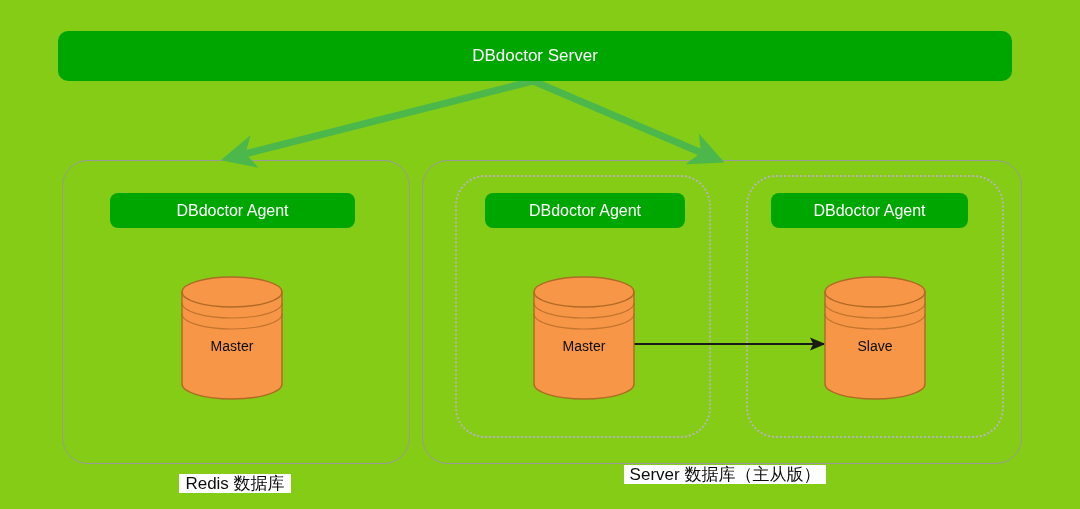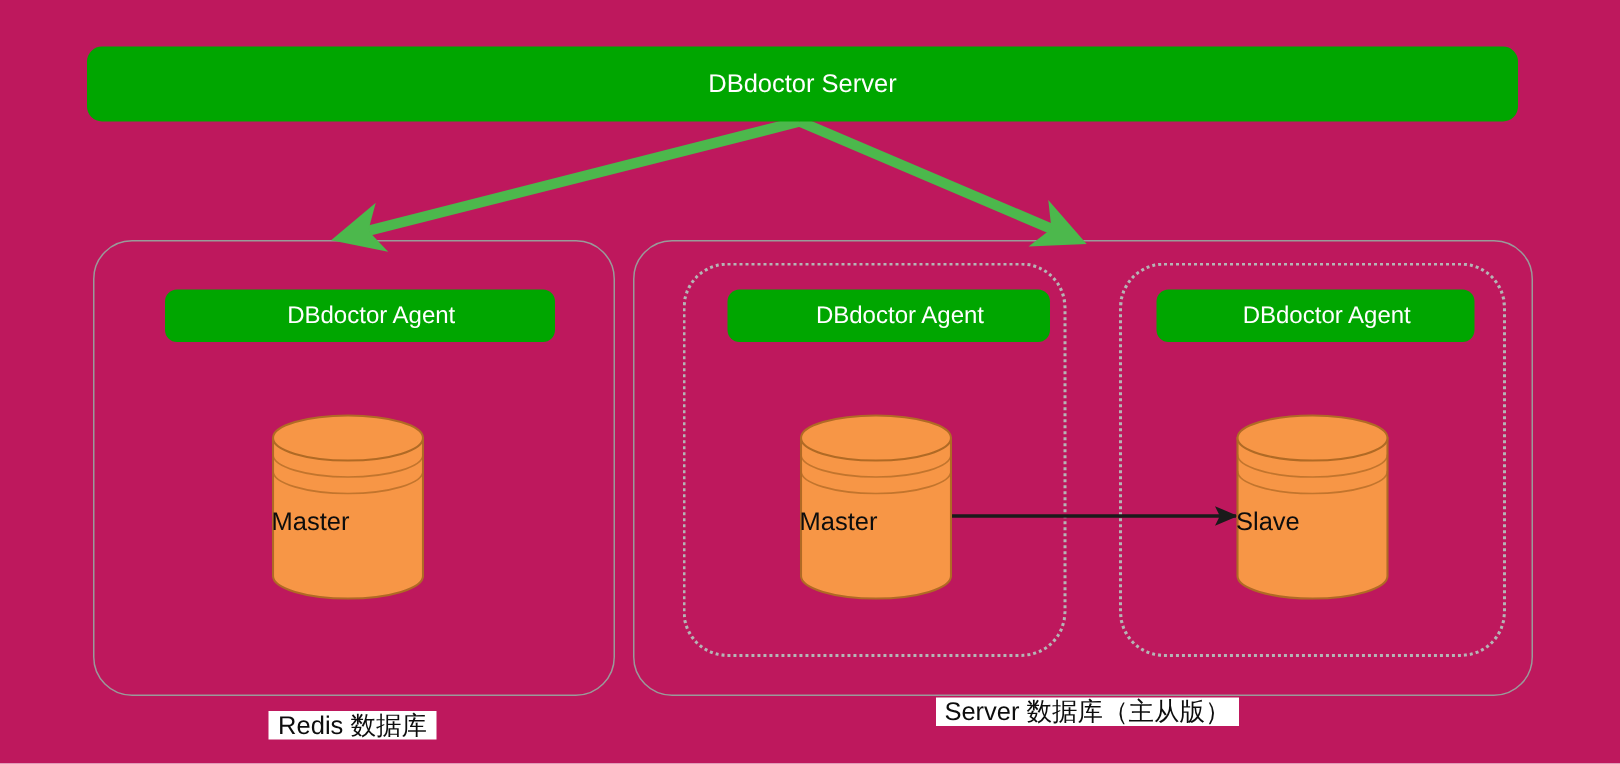--- a/index.html
+++ b/index.html
@@ -9,21 +9,21 @@
     background: #ffffff;
   }
   body {
     font-family: "Liberation Sans", "DejaVu Sans", sans-serif;
     -webkit-font-smoothing: antialiased;
   }
   #canvas {
     position: relative;
     width: 1080px;
     height: 509px;
-    background: #be185d;
+    background: #84cc16;
     overflow: hidden;
   }
 
   
   #connectors {
     position: absolute;
     left: 0;
     top: 0;
     width: 1080px;
     height: 509px;
@@ -47,21 +47,20 @@
     top: 31px;
     width: 954px;
     height: 50px;
     border-radius: 10px;
     font-size: 17px;
   }
   .agent-bar {
     height: 35px;
     border-radius: 8px;
     font-size: 16px;
-    padding-left: 15px;
   }
   #agent-left   { left: 110px; top: 193px; width: 245px; }
   #agent-middle { left: 485px; top: 193px; width: 200px; }
   #agent-right  { left: 771px; top: 193px; width: 197px; }
 
   
   .panel {
     position: absolute;
     border-radius: 26px;
     background: transparent;
@@ -88,22 +87,22 @@
   }
   #cyl-master-left   { left: 181px; top: 276px; }
   #cyl-master-middle { left: 533px; top: 276px; }
   #cyl-slave         { left: 824px; top: 276px; }
   .cylinder svg { display: block; width: 102px; height: 124px; }
   .cyl-label {
     position: absolute;
     left: 0;
     top: 62px;
     width: 102px;
-    text-align: left;
-    font-size: 17px;
+    text-align: center;
+    font-size: 14px;
     color: #0d0d0d;
     pointer-events: none;
   }
 
   
   .caption {
     position: absolute;
     text-align: center;
     font-size: 17px;
     line-height: 26px;

